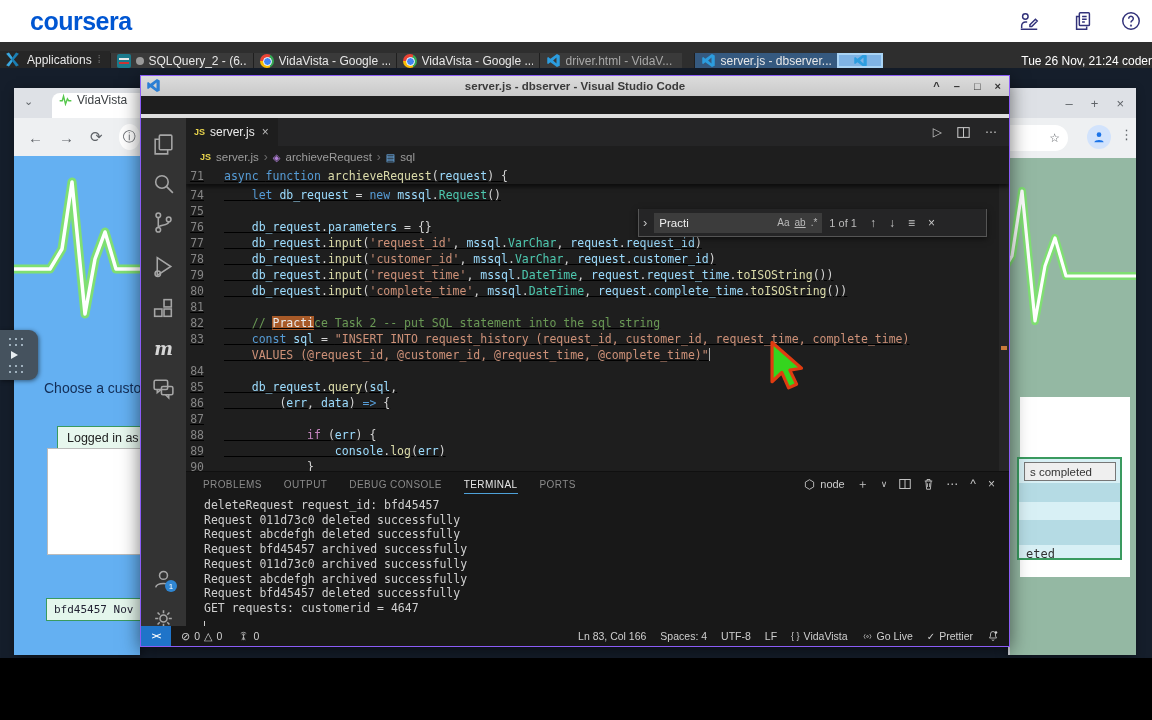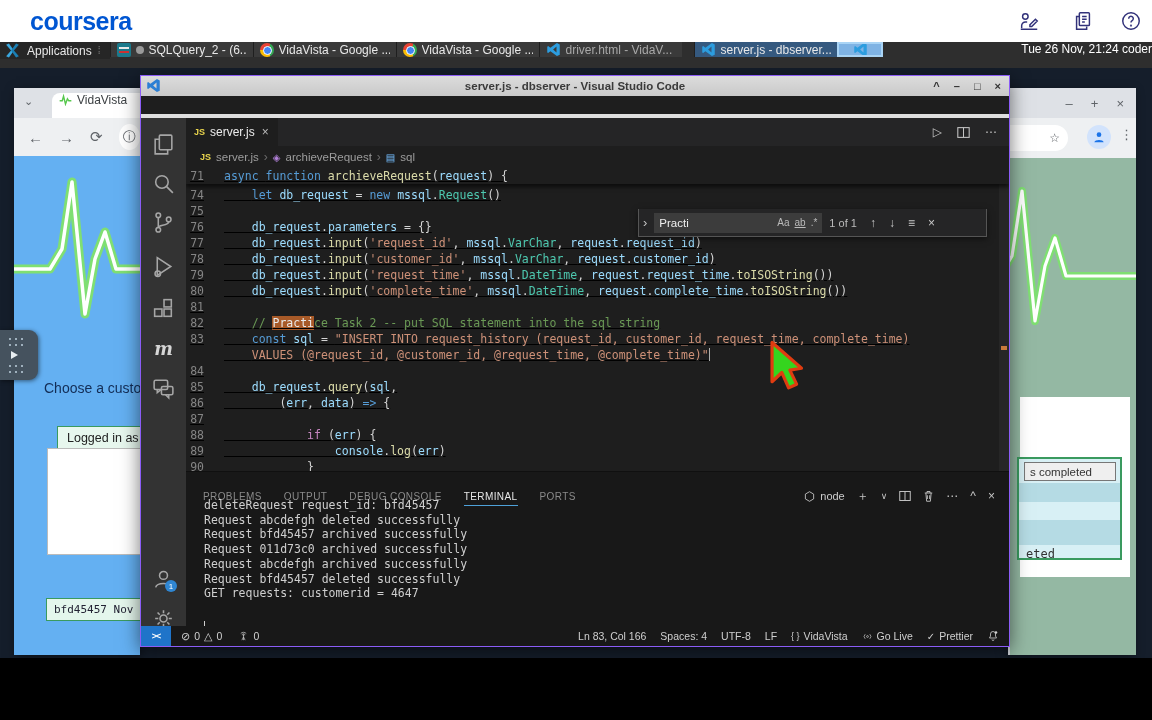--- a/index.html
+++ b/index.html
@@ -8,21 +8,21 @@
 
   
   #coursera-bar { position:absolute; left:0; top:0; width:1152px; height:42px; background:#fff;padding-left:20px; }
   #coursera-logo { position:absolute; left:30px; top:7px; font-size:25px; font-weight:bold;
     letter-spacing:-0.5px; color:#0056d2; font-family:"Liberation Sans",sans-serif; }
   .cb-ic { position:absolute; top:10px; width:22px; height:22px; color:#32327a; }
   .cb-ic svg { width:100%; height:100%; stroke:#32327a; fill:none; stroke-width:1.6; }
 
   
   #taskbar { position:absolute; left:0; top:42px; width:1152px; height:26px; background:#2e2e2e;
-    display:flex; align-items:flex-start; color:#e8e8e8; font-size:12px; }
+    display:flex; align-items:flex-end; color:#e8e8e8; font-size:12px; }
   #apps-btn { display:flex; align-items:center; gap:6px; padding:0 8px 0 4px; background:#262626; }
   #apps-x { width:17px; height:17px; }
   #apps-sep { color:#777; font-size:10px; letter-spacing:-1px; margin:0 2px 0 0; }
   .tb-item { display:flex; align-items:center; gap:5px; width:143px; padding:0 6px;
     border-left:1px solid #1f1f1f; background:#3a3a3a; overflow:hidden; white-space:nowrap; }
   .tb-item.active { background:#35597f;margin-left:12px; }
   .tb-item.dim .tb-label { color:#a8a8a8; }
   .tb-item.mini { width:46px; justify-content:center; background:#7fb3e4; outline:2px solid #a9d4f5; outline-offset:-2px; }
   .tb-label { overflow:hidden; text-overflow:clip; }
   .tb-dot { width:8px; height:8px; border-radius:50%; background:#9a9a9a; flex:0 0 auto; }
@@ -152,21 +152,21 @@
   #find-input-wrap { width:168px; height:20px; background:#3c3c3c; display:flex; align-items:center; }
   #find-input { flex:1; background:transparent; border:none; outline:none; color:#eee;
     font-size:11.5px; padding-left:5px; font-family:"Liberation Sans",sans-serif; width:90px; }
   .find-opt { color:#bbb; font-size:10px; margin-right:5px; }
   .find-opt.uw { text-decoration:underline; }
   #find-count { color:#bbb; font-size:11px; white-space:nowrap; }
   .find-act { color:#c8c8c8; font-size:12px; margin-left:6px; }
 
   
   #term { position:absolute; left:45px; top:353px; right:0; height:155px; background:#181818; border-top:1px solid #101010; }
-  #term-header { position:absolute; left:0; top:12px; width:100%; height:24px; display:flex; align-items:center; padding-left:17px; }
+  #term-header { position:absolute; left:0; top:0; width:100%; height:24px; display:flex; align-items:center; padding-left:17px; }
   .pt { font-size:10px; letter-spacing:.4px; color:#8a8a8a; margin-right:22px; padding:4px 0 3px; }
   .pt.active { color:#e7e7e7; border-bottom:1px solid #4ea1d9; }
   #term-actions { margin-left:auto; display:flex; align-items:center; gap:12px; padding-right:14px; color:#c5c5c5; font-size:12px; }
   #term-shell { display:flex; align-items:flex-end; gap:5px; font-size:11px; color:#ccc; }
   #term-body { position:absolute; left:0; top:26px; width:100%; height:127px; padding-left:18px;
     font-family:"DejaVu Sans Mono",monospace; font-size:11.5px; line-height:14.7px; color:#cfcfcf; overflow:hidden; }
   #term-caret { width:5px; height:13px; background:none; border-left:1.5px solid #cfcfcf; display:inline-block; margin-top:1px; }
 
   
   #statusbar { position:absolute; left:0; top:550px; width:100%; height:20px; background:#181818;
@@ -497,20 +497,21 @@
             <svg width="11" height="12" viewBox="0 0 14 16">
                 <path d="M2 4h10M5 4V2h4v2M3.5 4l1 11h5l1-11M5.5 7v5M8.5 7v5" fill="none" stroke="#c5c5c5" stroke-width="1.2"></path>
               </svg>
             <span>⋯</span>
             <span>^</span>
             <span>×</span>
           </div>
         </div>
         <div id="term-body">
             <div>deleteRequest request_id: bfd45457</div>
+            <div>Request 011d73c0 deleted successfully</div>
             <div>Request abcdefgh deleted successfully</div>
             <div>Request bfd45457 archived successfully</div>
             <div>Request 011d73c0 archived successfully</div>
             <div>Request abcdefgh archived successfully</div>
             <div>Request bfd45457 deleted successfully</div>
             <div>GET requests: customerid = 4647</div>
           </div>
         <span id="term-caret" style="position:absolute; left:18px; top:148px;"></span>
       </div>
     </div>

